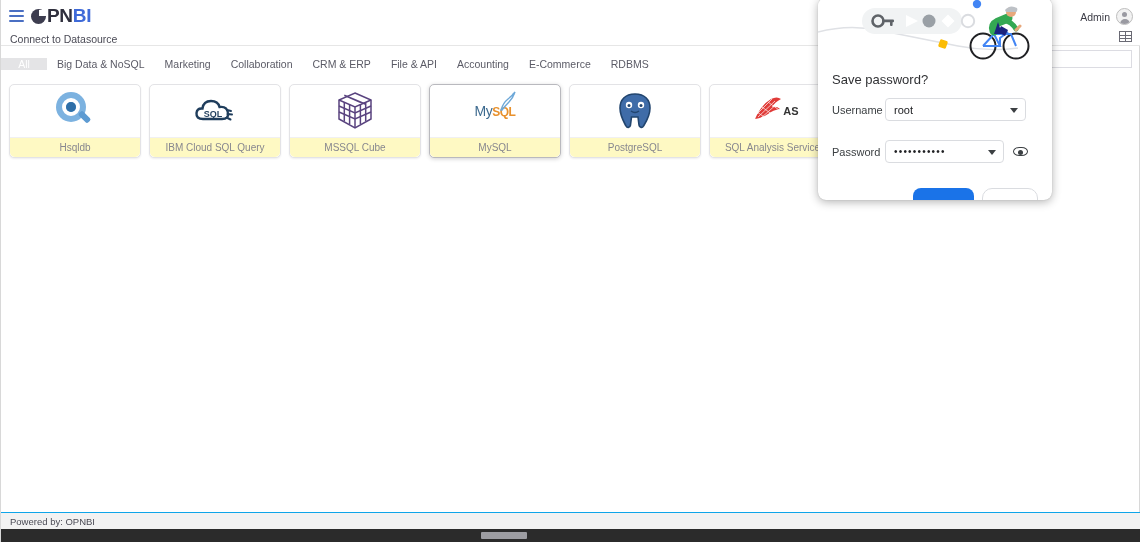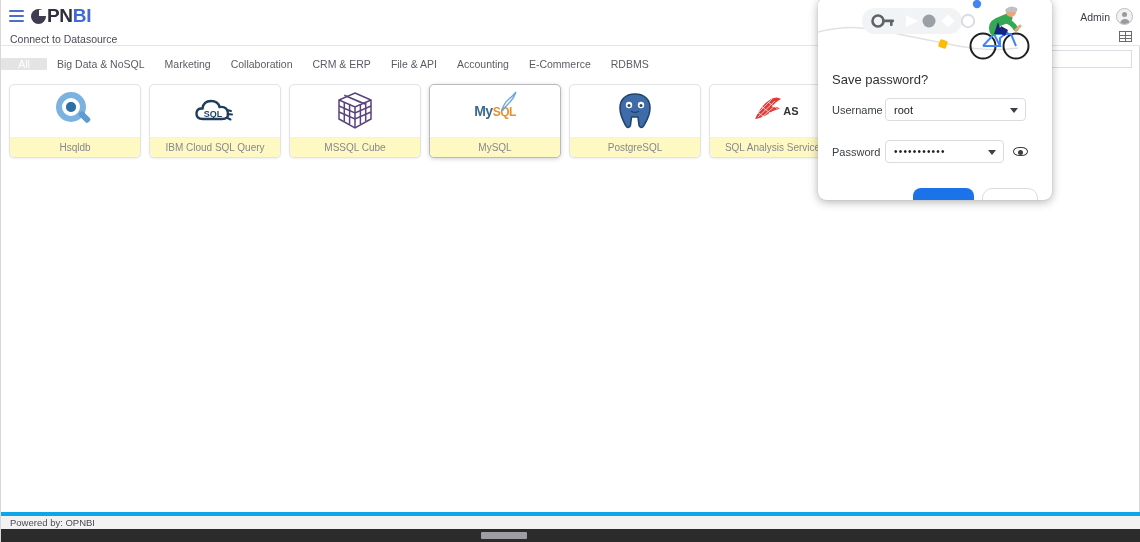--- a/index.html
+++ b/index.html
@@ -149,21 +149,21 @@
   .ico-hsqldb .ring3 {
     position: absolute; left: 10px; top: 10px; width: 10px; height: 10px;
     border-radius: 50%; background: #2f6fa8;
   }
   .ico-hsqldb .handle {
     position: absolute; left: 22px; top: 22px; width: 13px; height: 6px;
     background: #5d9bd2; transform: rotate(45deg); border-radius: 2px;
   }
 
   .ico-mysql { display: flex; align-items: flex-end; position: relative; }
-  .mysql-my { font-size: 14px; font-weight: bold; color: #3d6a8f; font-family: "Liberation Sans", sans-serif; letter-spacing: -0.5px; }
+  .mysql-my { font-size: 14px; font-weight: normal; color: #3d6a8f; font-family: "Liberation Sans", sans-serif; letter-spacing: -0.5px; }
   .mysql-sql { font-size: 12px; font-weight: bold; color: #e8912d; letter-spacing: -0.5px; }
   .mysql-dolphin { position: absolute; right: -4px; top: -12px; }
   .ico-ssas { display: flex; align-items: center; }
   .ssas-as { font-size: 11px; font-weight: bold; color: #333; margin-left: -2px; }
 
   .ico-sqlite { display: flex; align-items: flex-end; }
   .sqlite-lite { font-family: "Liberation Serif", serif; font-size: 15px; color: #2d4f63; margin-left: -3px; }
 
   
   .toast-wrap {
@@ -248,21 +248,21 @@
     background: #ffffff; color: #1a73e8;
     border: 1px solid #dadce0; border-radius: 10px;
     font-size: 10px; font-weight: bold;
     padding: 20px 13px; cursor: pointer;
     font-family: "Liberation Sans", sans-serif;
   }
 
   
   .footer {
     position: absolute; left: 0; bottom: 13px; width: 1140px; height: 17px;
-    background: #f2f2f2; border-top: 4px solid #0ea5e9;
+    background: #f2f2f2; border-top: 1px solid #0ea5e9;
     display: flex; align-items: center; padding-left: 9px;
   }
   .footer-text { font-size: 9.5px; color: #4b4b55; }
 
   .scrollbar {
     position: absolute; left: 0; bottom: 0; width: 1140px; height: 13px;
     background: #2b2b2b;
   }
   .scroll-thumb {
     position: absolute; left: 480px; top: 3px; width: 46px; height: 7px;

